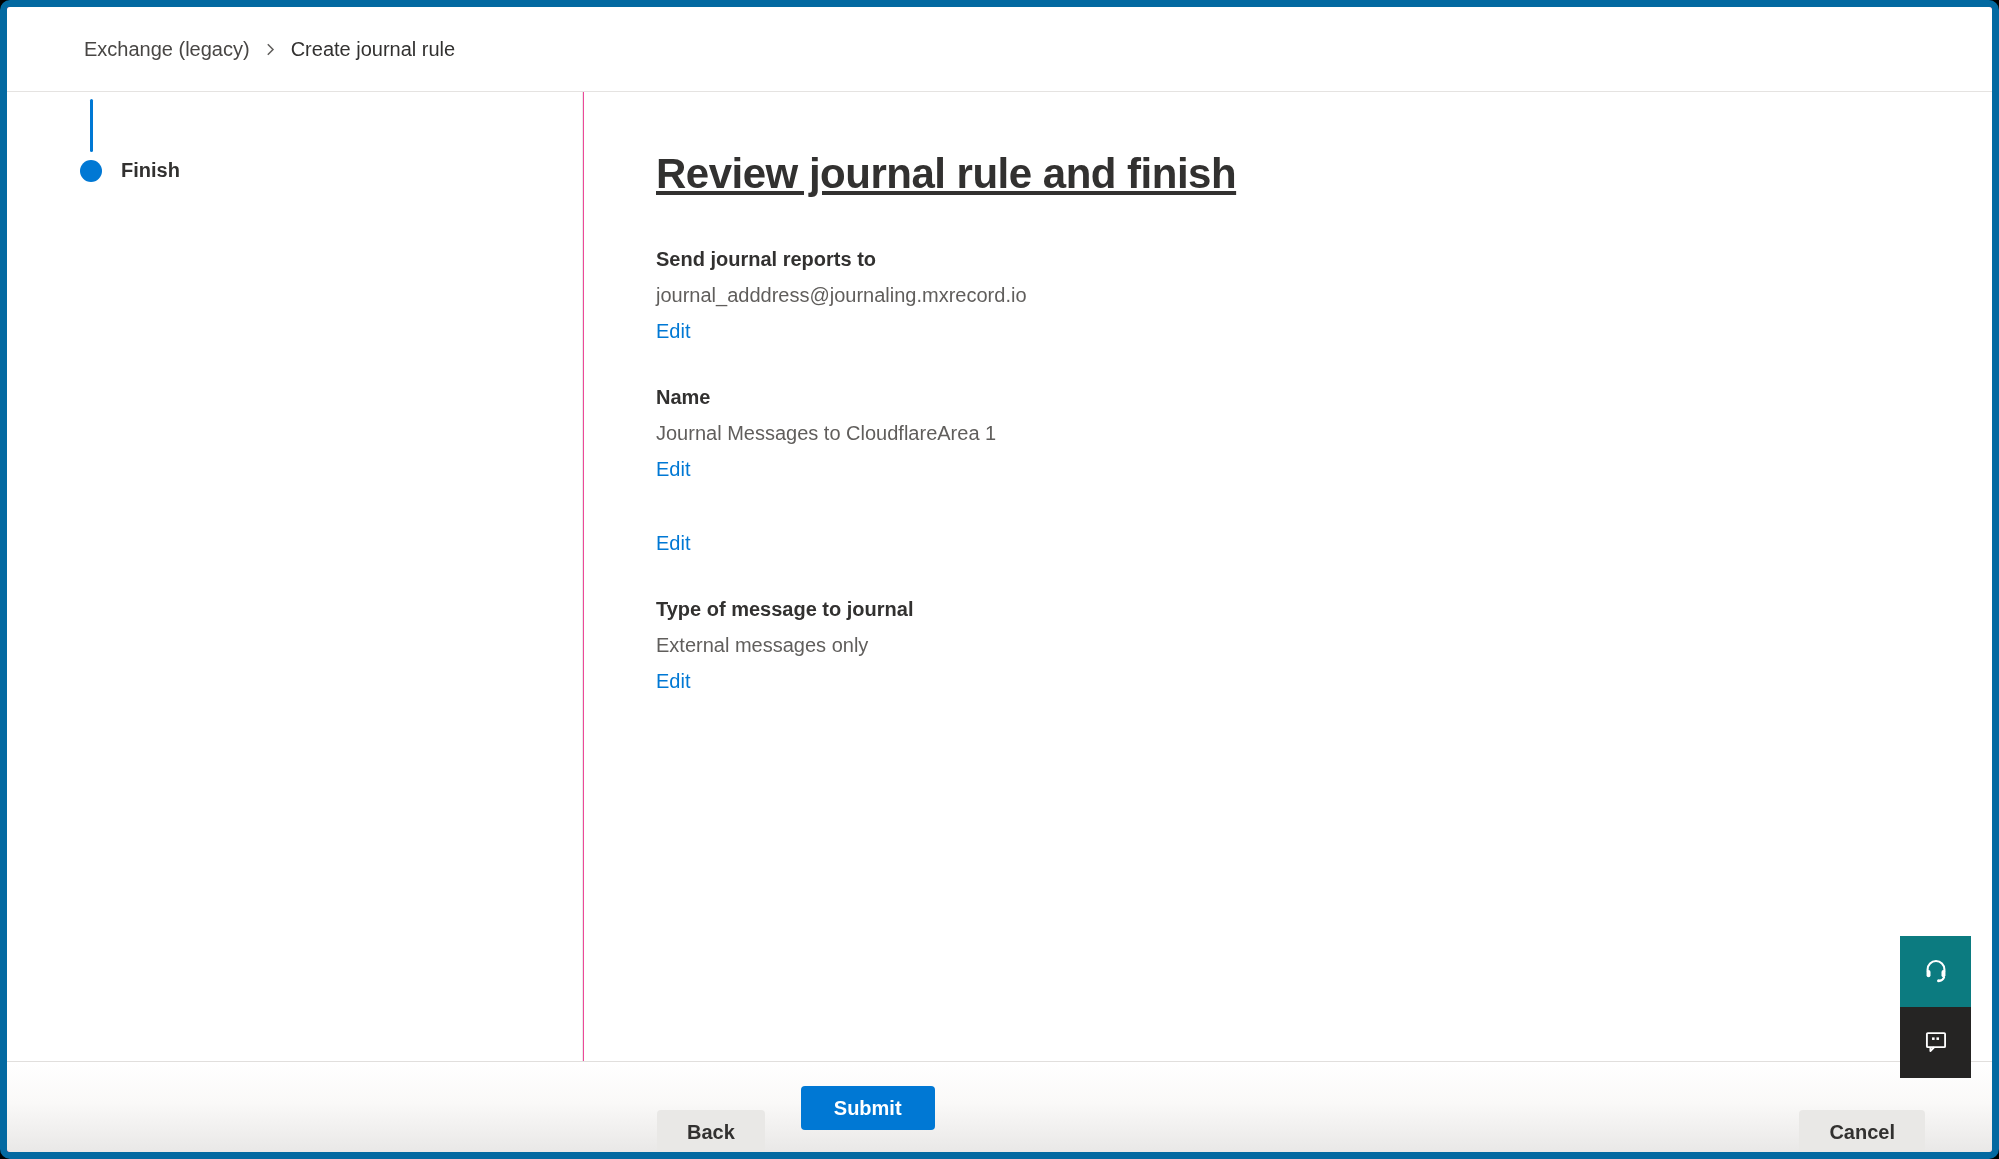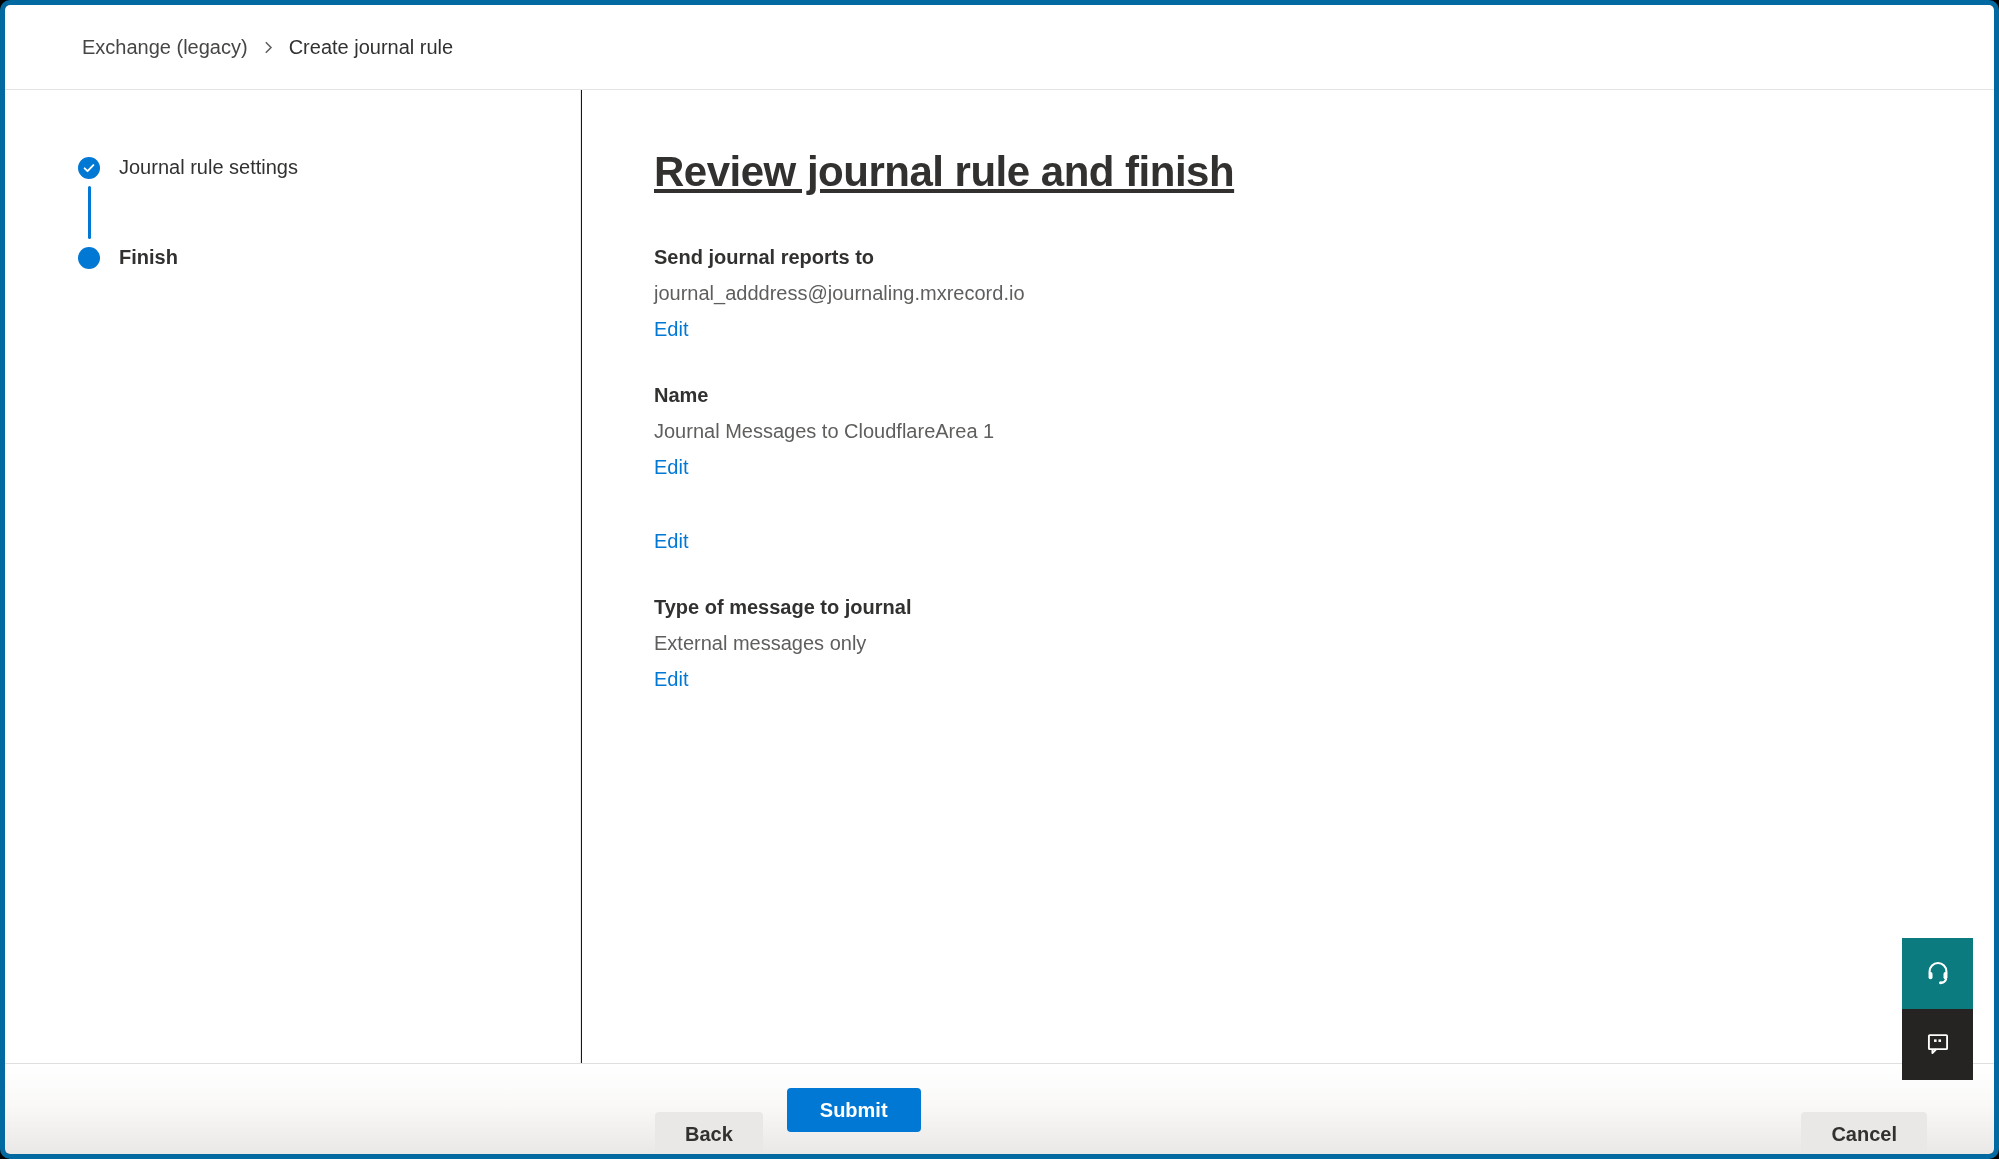--- a/index.html
+++ b/index.html
@@ -1,19 +1,19 @@
 <!DOCTYPE html>
 <html><head>
 <meta charset="utf-8">
 <style>
   * { margin:0; padding:0; box-sizing:border-box; }
   html,body { width:1999px; height:1159px; overflow:hidden; background:#000;
     font-family:"Liberation Sans","DejaVu Sans",sans-serif; }
-  .window { position:absolute; inset:0; background:#0f172a;
-    border:5px solid #0369a1; border-radius:10px; overflow:hidden; }
+  .window { position:absolute; inset:0; background:#ec4899;
+    border:7px solid #0369a1; border-radius:10px; overflow:hidden; }
 
   
   .header { position:absolute; top:0; left:0; right:0; height:85px;
     display:flex; align-items:center; padding-left:77px;
     border-bottom:1px solid #e5e3e1; background:#fff; }
   .crumb { font-size:20px; color:#484644; text-decoration:none; cursor:pointer; }
   .crumb.current { color:#323130; }
   .crumb-sep { margin:0 14px; display:flex; align-items:center; }
 
   
@@ -42,21 +42,21 @@
 
   
   .footer { position:absolute; left:0; right:0; bottom:0; height:91px;
     border-top:1px solid #e1dfdd;
     background:linear-gradient(180deg,#ffffff 0%,#faf9f8 45%,#e9e8e7 100%);
     display:flex; align-items:flex-start; padding-top:24px; }
   .btn { height:44px; border:none; border-radius:4px; font-size:20px;
     font-weight:600; cursor:pointer;
     font-family:"Liberation Sans","DejaVu Sans",sans-serif; }
   .btn.secondary { background:#e9e8e6; color:#323130; padding:0 30px;margin-top:24px; }
-  .btn.primary { background:#0078d4; color:#fff; padding:0 33px; margin-left:24px; }
+  .btn.primary { background:#0078d4; color:#fff; padding:0 33px; margin-left:36px; }
   .btn.back { margin-left:650px; }
   .btn.cancel { margin-left:auto; margin-right:67px; }
 
   
   .float-btns { position:absolute; right:21px; bottom:74px; width:71px; z-index:5; }
   .float-btn { width:71px; height:71px; display:flex; align-items:center;
     justify-content:center; border:none; cursor:pointer; }
   .float-btn.help { background:#0c7b80; }
   .float-btn.feedback { background:#252423; }
 </style>
@@ -69,28 +69,20 @@
     <a class="crumb">Exchange (legacy)</a>
     <span class="crumb-sep">
       <svg width="13" height="13" viewBox="0 0 12 12" fill="none">
         <path d="M3.5 1.2 L8.3 6 L3.5 10.8" stroke="#605e5c" stroke-width="1.4" fill="none"></path>
       </svg>
     </span>
     <span class="crumb current">Create journal rule</span>
   </div>
 
   <div class="sidebar">
-    <div class="step-row first">
-      <span class="step-dot">
-        <svg width="14" height="14" viewBox="0 0 24 24" fill="none">
-          <path d="M4.5 12.5 L9.5 17.5 L19.5 7" stroke="#fff" stroke-width="3.2" fill="none" stroke-linecap="round" stroke-linejoin="round"></path>
-        </svg>
-      </span>
-      <span class="step-label">Journal rule settings</span>
-    </div>
     <div class="step-connector"></div>
     <div class="step-row">
       <span class="step-dot"></span>
       <span class="step-label bold">Finish</span>
     </div>
   </div>
 
   <div class="main">
     <h1 class="page-title">Review journal rule and finish</h1>
 

